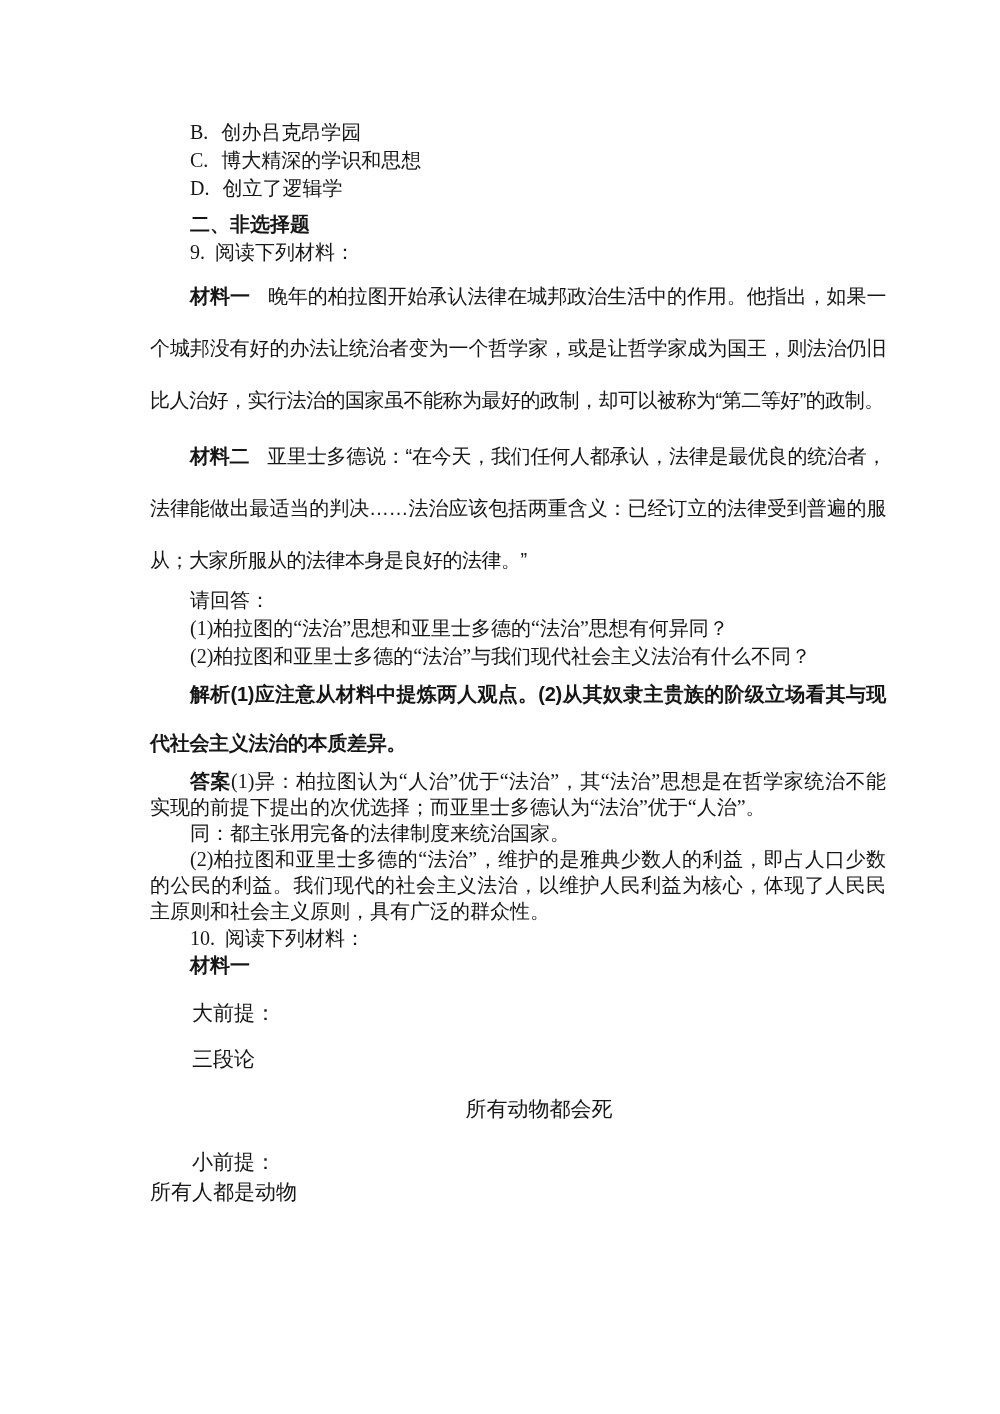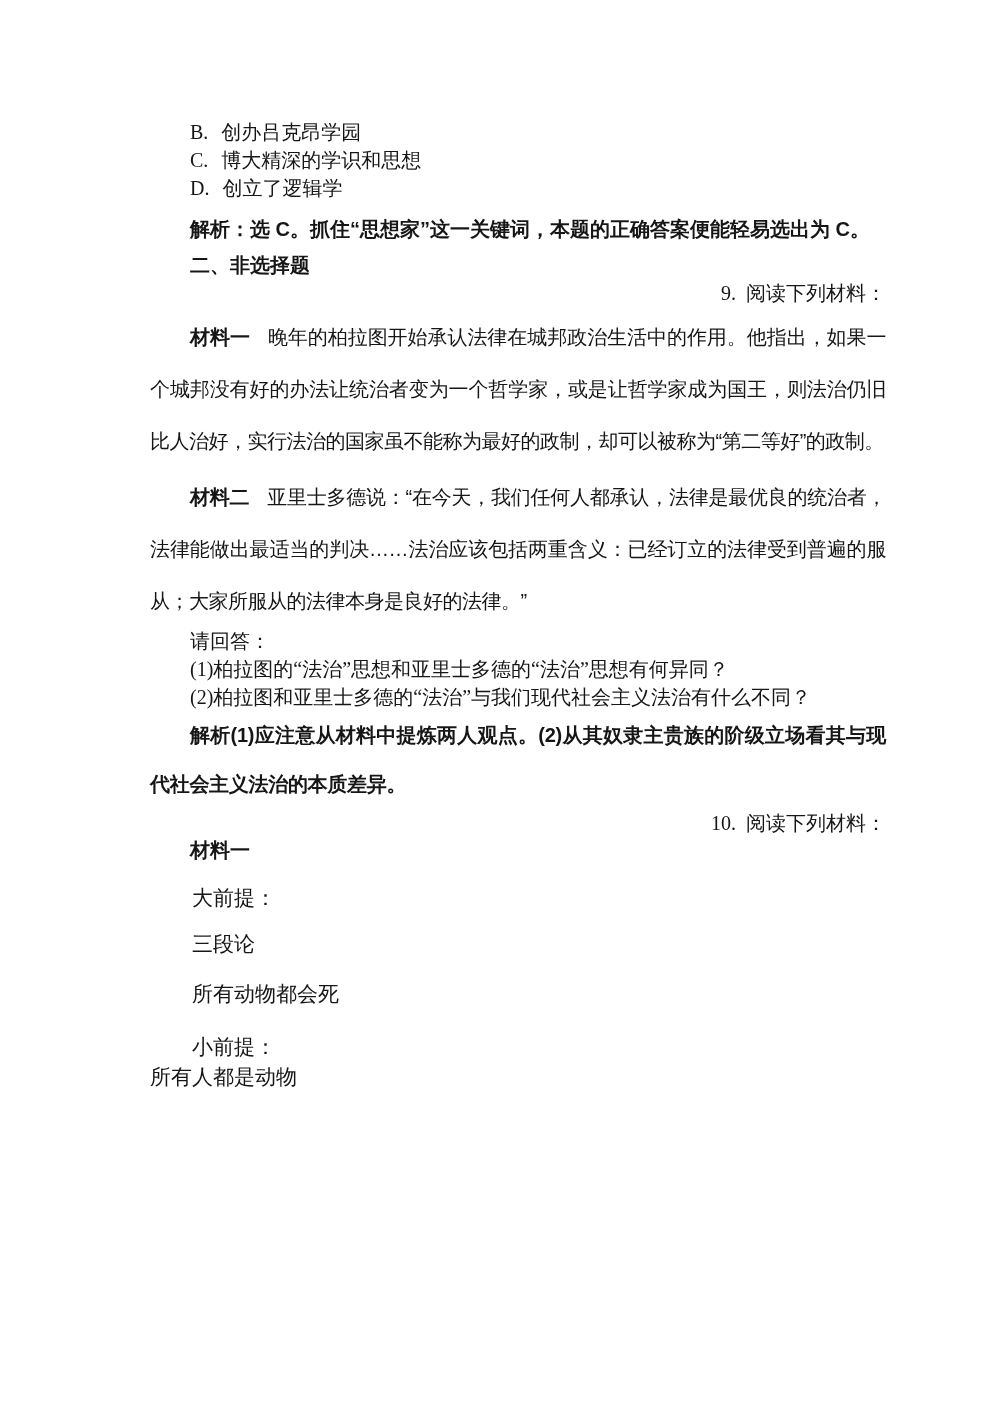--- a/index.html
+++ b/index.html
@@ -18,21 +18,21 @@
   .analysis-line {
     margin-top: 13px; font-size: 20px; line-height: 28px; text-indent: 2em;
     font-weight: 700; font-family: "Liberation Sans", "DejaVu Sans", sans-serif;
   }
 
   .section-heading {
     margin-top: 8px; font-size: 20px; line-height: 28px; text-indent: 2em;
     font-weight: 700; font-family: "Liberation Sans", "DejaVu Sans", sans-serif;
   }
 
-  .q-line { font-size: 20px; line-height: 28px; text-indent: 2em; text-align: right; }
+  .q-line { font-size: 20px; line-height: 28px; text-indent: 2em; }
   .q-num { margin-right: 10px; }
 
   .material {
     margin-top: 4px;
     font-size: 20px; line-height: 52px; letter-spacing: -0.5px;
     font-weight: 500; text-indent: 2em; text-align: justify;
     font-family: "Liberation Sans", "DejaVu Sans", sans-serif;
   }
   .material-label { font-weight: 700; margin-right: 18px; }
 
@@ -51,52 +51,56 @@
     font-size: 20px; line-height: 26px; text-indent: 2em; font-weight: 700;
     font-family: "Liberation Sans", "DejaVu Sans", sans-serif;
   }
 
   .syl {
     font-size: 21px; line-height: 30px; text-indent: 2em;
     font-family: "Liberation Sans", "DejaVu Sans", sans-serif;
   }
   .syl-title   { margin-top: 16px; }
   .syl-major   { margin-top: 20px; }
-  .syl-major-t { margin-top: 20px; }
+  .syl-major-t { margin-top: 20px; text-align: center; }
   .syl-minor   { margin-top: 23px; }
   .syl-minor-t { text-indent: 0; }
 </style>
 </head>
 <body>
 
 <div class="page">
   <div class="content">
 
     <div>
       <p class="option"><span class="option-label">B.</span><span>创办吕克昂学园</span></p>
       <p class="option"><span class="option-label">C.</span><span>博大精深的学识和思想</span></p>
       <p class="option"><span class="option-label">D.</span><span>创立了逻辑学</span></p>
     </div>
 
-    <p class="analysis-line"><span>解析：</span><span>选 C。抓住“思想家”这一关键词，本题的正确答案便能轻易选出为 C。</span></p>
 
     <p class="section-heading">二、非选择题</p>
 
     <p class="q-line"><span class="q-num">9.</span><span>阅读下列材料：</span></p>
 
     <p class="material"><span class="material-label">材料一</span><span>晚年的柏拉图开始承认法律在城邦政治生活中的作用。他指出，如果一个城邦没有好的办法让统治者变为一个哲学家，或是让哲学家成为国王，则法治仍旧比人治好，实行法治的国家虽不能称为最好的政制，却可以被称为“第二等好”的政制。</span></p>
 
     <p class="material"><span class="material-label">材料二</span><span>亚里士多德说：“在今天，我们任何人都承认，法律是最优良的统治者，法律能做出最适当的判决……法治应该包括两重含义：已经订立的法律受到普遍的服从；大家所服从的法律本身是良好的法律。”</span></p>
 
     <p class="prompt">请回答：</p>
     <p class="subq">(1)柏拉图的“法治”思想和亚里士多德的“法治”思想有何异同？</p>
     <p class="subq">(2)柏拉图和亚里士多德的“法治”与我们现代社会主义法治有什么不同？</p>
 
     <p class="analysis-para"><span>解析</span><span>(1)应注意从材料中提炼两人观点。(2)从其奴隶主贵族的阶级立场看其与现代社会主义法治的本质差异。</span></p>
 
+    <div class="answer">
+      <p><span class="inline-label">答案</span><span>(1)异：柏拉图认为“人治”优于“法治”，其“法治”思想是在哲学家统治不能实现的前提下提出的次优选择；而亚里士多德认为“法治”优于“人治”。</span></p>
+      <p>同：都主张用完备的法律制度来统治国家。</p>
+      <p>(2)柏拉图和亚里士多德的“法治”，维护的是雅典少数人的利益，即占人口少数的公民的利益。我们现代的社会主义法治，以维护人民利益为核心，体现了人民民主原则和社会主义原则，具有广泛的群众性。</p>
+    </div>
 
     <p class="q-line"><span class="q-num">10.</span><span>阅读下列材料：</span></p>
 
     <p class="material-label-line">材料一</p>
 
     <div>
       <p class="syl syl-major">大前提：</p>
       <p class="syl syl-title">三段论</p>
       <p class="syl syl-major-t">所有动物都会死</p>
       <p class="syl syl-minor">小前提：</p>

